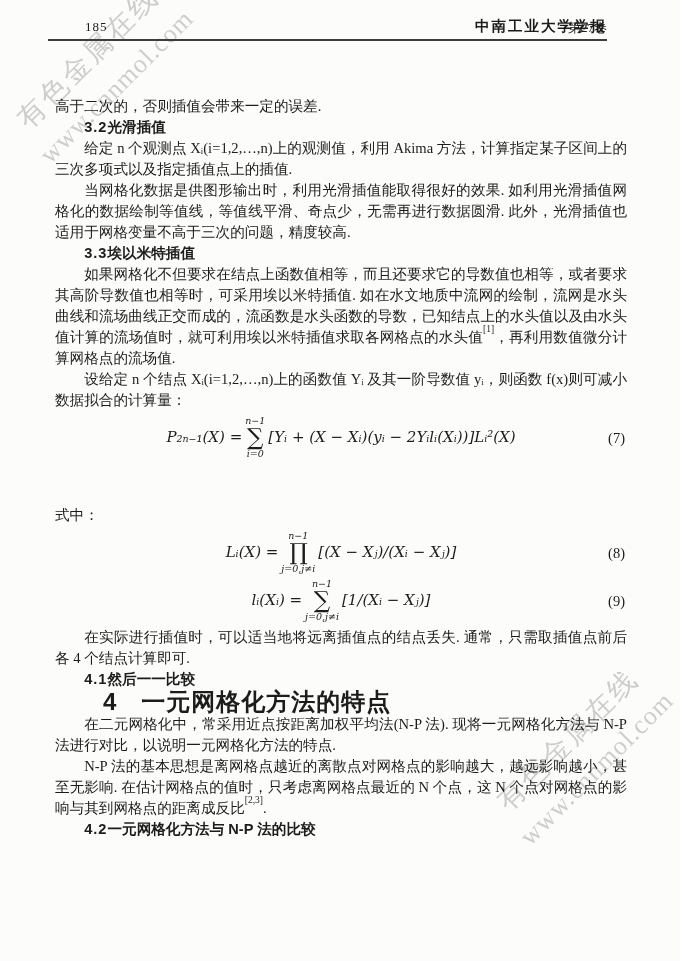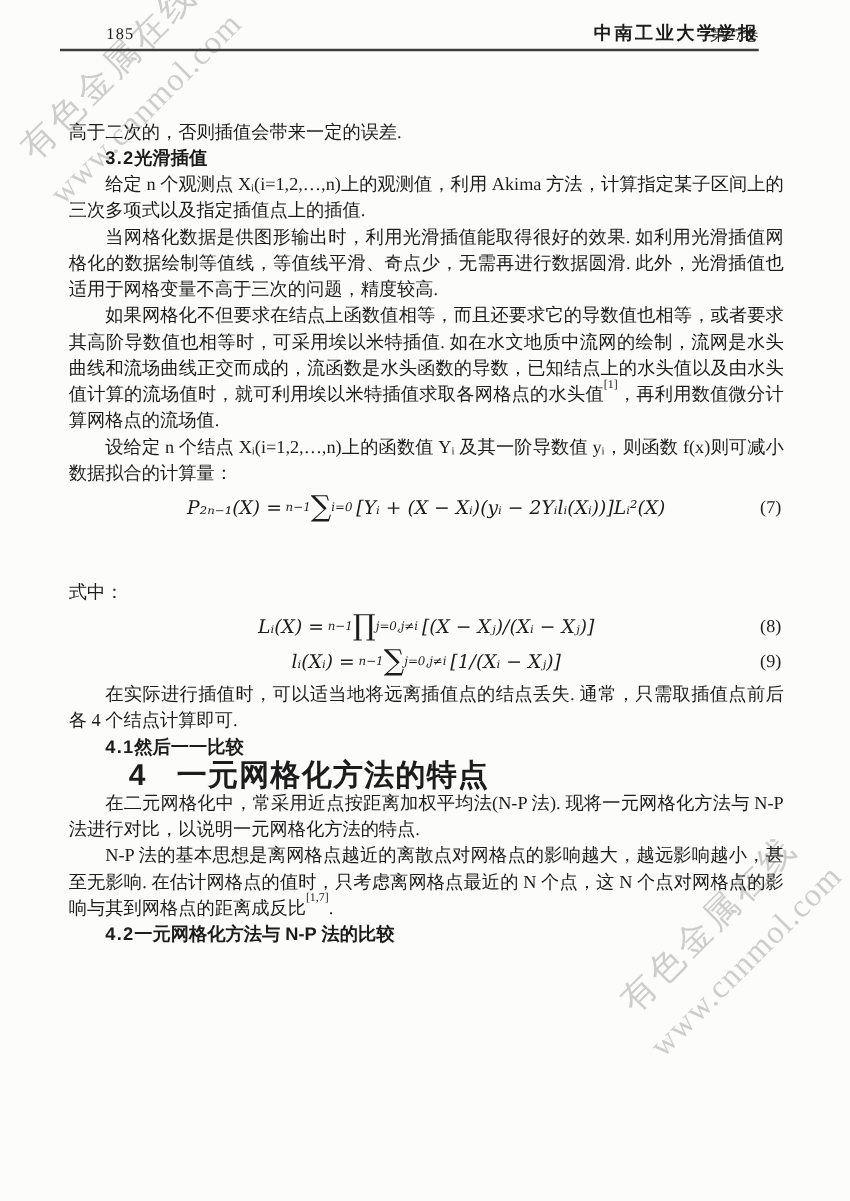--- a/index.html
+++ b/index.html
@@ -46,21 +46,21 @@
     margin:15px 0 12px 0;text-indent:0;letter-spacing:1px;
   }
   .h1 .num{margin-right:24px;}
   sup.cite{font-size:9.5px;line-height:0;position:relative;top:-.45em;letter-spacing:0;}
   
   .eq{position:relative;display:flex;justify-content:center;align-items:center;margin:5px 0;}
   .eq .formula{
     display:inline-flex;align-items:center;font-style:italic;font-size:15px;
     font-family:"DejaVu Serif","DejaVu Sans",serif;white-space:nowrap;
   }
-  .eq .op{display:inline-flex;flex-direction:row;align-items:center;margin:0 3px;}
+  .eq .op{display:inline-flex;flex-direction:column;align-items:center;margin:0 3px;}
   .eq .op .lim{font-size:9.5px;line-height:10px;font-style:italic;font-family:"DejaVu Serif","DejaVu Sans",serif;}
   .eq .op .sym{font-size:23px;line-height:23px;font-style:normal;}
   .eq .eqnum{position:absolute;right:2px;top:50%;transform:translateY(-50%);font-size:14.5px;}
 </style>
 </head>
 <body>
 
 <div class="page">
 
   <div class="watermark wm-top">
@@ -80,20 +80,21 @@
   <div class="header-rule"></div>
 
   <div class="content">
 
     <p class="noindent">高于二次的，否则插值会带来一定的误差.</p>
 
     <p class="h2"><span class="num">3.2</span><span>光滑插值</span></p>
     <p>给定 n 个观测点 Xᵢ(i=1,2,…,n)上的观测值，利用 Akima 方法，计算指定某子区间上的三次多项式以及指定插值点上的插值.</p>
     <p>当网格化数据是供图形输出时，利用光滑插值能取得很好的效果. 如利用光滑插值网格化的数据绘制等值线，等值线平滑、奇点少，无需再进行数据圆滑. 此外，光滑插值也适用于网格变量不高于三次的问题，精度较高.</p>
 
+    <p class="h2"><span class="num">3.3</span><span>埃以米特插值</span></p>
     <p><span>如果网格化不但要求在结点上函数值相等，而且还要求它的导数值也相等，或者要求其高阶导数值也相等时，可采用埃以米特插值. 如在水文地质中流网的绘制，流网是水头曲线和流场曲线正交而成的，流函数是水头函数的导数，已知结点上的水头值以及由水头值计算的流场值时，就可利用埃以米特插值求取各网格点的水头值</span><sup class="cite">[1]</sup><span>，再利用数值微分计算网格点的流场值.</span></p>
 
     <p>设给定 n 个结点 Xᵢ(i=1,2,…,n)上的函数值 Yᵢ 及其一阶导数值 yᵢ，则函数 f(x)则可减小数据拟合的计算量：</p>
 
     <div class="eq">
       <span class="formula">
         <span>P₂ₙ₋₁(X) = </span>
         <span class="op">
           <span class="lim">n−1</span>
           <span class="sym">∑</span>
@@ -132,18 +133,18 @@
       <span class="eqnum">(9)</span>
     </div>
 
     <p>在实际进行插值时，可以适当地将远离插值点的结点丢失. 通常，只需取插值点前后各 4 个结点计算即可.</p>
 
     <p class="h2"><span class="num">4.1</span><span>然后一一比较</span></p>
 
     <p class="h1"><span class="num">4</span><span>一元网格化方法的特点</span></p>
     <p>在二元网格化中，常采用近点按距离加权平均法(N-P 法). 现将一元网格化方法与 N-P 法进行对比，以说明一元网格化方法的特点.</p>
 
-    <p><span>N-P 法的基本思想是离网格点越近的离散点对网格点的影响越大，越远影响越小，甚至无影响. 在估计网格点的值时，只考虑离网格点最近的 N 个点，这 N 个点对网格点的影响与其到网格点的距离成反比</span><sup class="cite">[1,7]</sup><span>.</span></p>
+    <p><span>N-P 法的基本思想是离网格点越近的离散点对网格点的影响越大，越远影响越小，甚至无影响. 在估计网格点的值时，只考虑离网格点最近的 N 个点，这 N 个点对网格点的影响与其到网格点的距离成反比</span><sup class="cite">[2,3]</sup><span>.</span></p>
 
     <p class="h2"><span class="num">4.2</span><span>一元网格化方法与 N-P 法的比较</span></p>
 
   </div>
 </div>
 
 </body></html>

